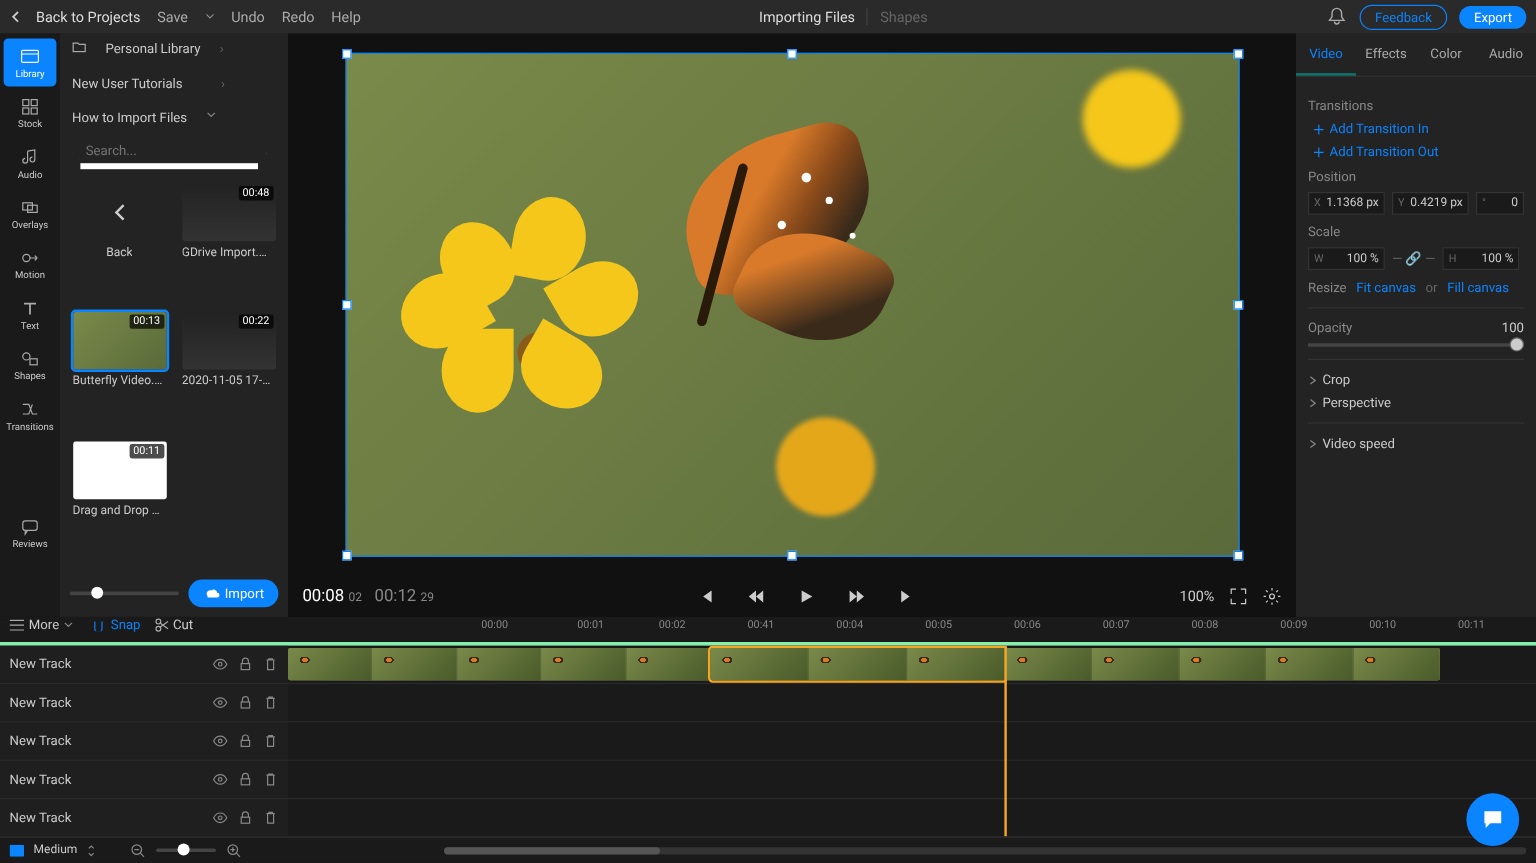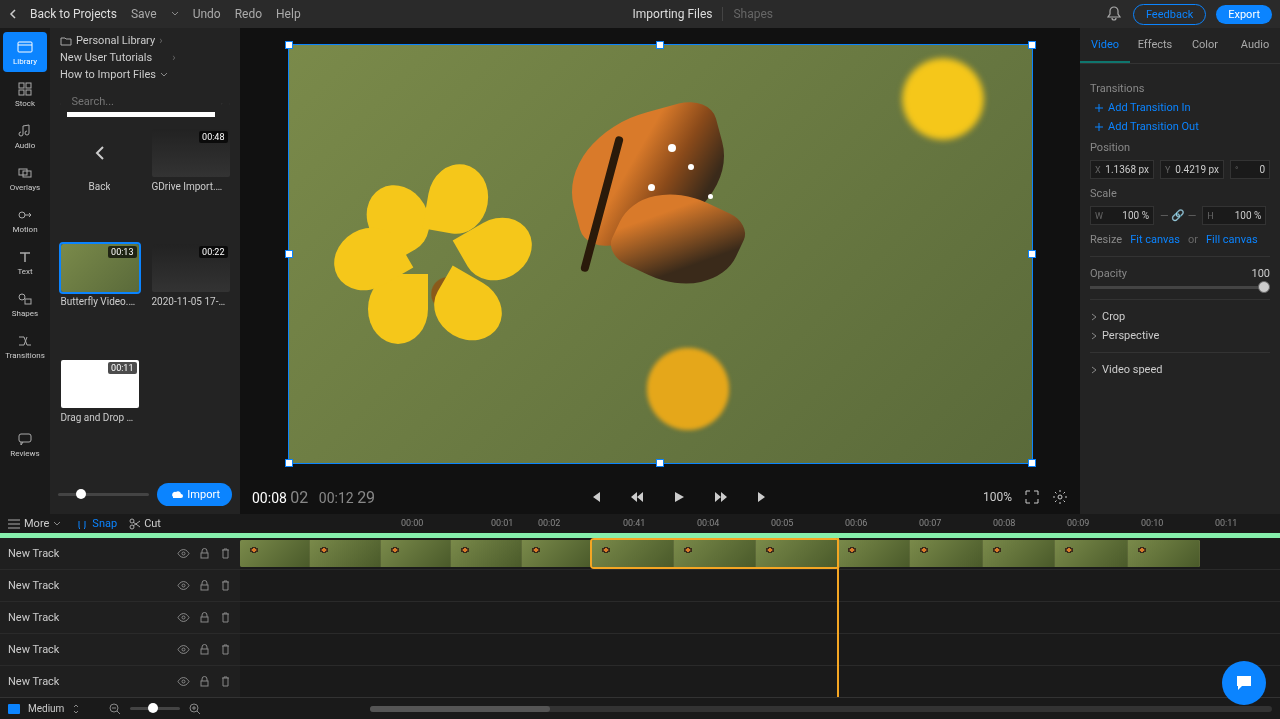--- a/index.html
+++ b/index.html
@@ -20,21 +20,21 @@
 .main { display: flex; height: 486px; }
 .sidebar { width: 50px; background: #1a1a1a; display: flex; flex-direction: column; align-items: center; padding-top: 4px; }
 .sidebar-item { width: 44px; height: 40px; display: flex; flex-direction: column; align-items: center; justify-content: center; gap: 2px; cursor: pointer; border-radius: 4px; margin-bottom: 2px; }
 .sidebar-item.active { background: #0b84ff; color: #fff; }
 .sidebar-item .icon { width: 16px; height: 16px; }
 .sidebar-item .label { font-size: 8px; }
 .sidebar-bottom { margin-top: auto; margin-bottom: 50px; }
 
 
 .library { width: 190px; background: #232323; display: flex; flex-direction: column; }
-.breadcrumb { padding: 6px 10px; font-size: 11px; color: #ccc; display: flex; flex-wrap: wrap; align-items: center; gap: 4px; }
+.breadcrumb { padding: 6px 10px; font-size: 11px; color: #ccc; display: flex; flex-wrap: wrap; gap: 16px; }
 .breadcrumb .chev { color: #666; }
 .search-row { display: flex; align-items: center; padding: 4px 10px; gap: 6px; }
 .search-row input { flex: 1; background: transparent; border: none; border-bottom: 5px solid #ffffff; color: #ccc; padding: 4px; outline: none; font-size: 11px; }
 .search-ico { width: 14px; height: 14px; }
 .lib-grid { flex: 1; padding: 8px; display: grid; grid-template-columns: 1fr 1fr; gap: 8px; overflow-y: auto; }
 .lib-item { display: flex; flex-direction: column; align-items: center; cursor: pointer; }
 .lib-thumb { width: 78px; height: 48px; background: #333; border-radius: 2px; position: relative; overflow: hidden; }
 .lib-thumb.selected { outline: 2px solid #0b84ff; }
 .lib-dur { position: absolute; top: 2px; right: 2px; background: rgba(0,0,0,.7); color: #fff; font-size: 9px; padding: 1px 3px; border-radius: 2px; }
 .lib-name { font-size: 10px; margin-top: 4px; text-align: center; max-width: 78px; white-space: nowrap; overflow: hidden; text-overflow: ellipsis; }
@@ -50,21 +50,21 @@
 .canvas-wrap { flex: 1; display: flex; align-items: center; justify-content: center; position: relative; padding: 6px 20px; }
 .canvas { width: 745px; height: 420px; position: relative; }
 .canvas-inner { width: 100%; height: 100%; background: linear-gradient(135deg,#7a8a4a 0%,#5a6a3a 100%); position: relative; overflow: hidden; }
 .sel-box { position: absolute; inset: 0; border: 1px solid #0b84ff; }
 .sel-handle { position: absolute; width: 8px; height: 8px; background: #fff; border: 1px solid #0b84ff; }
 .sh-tl{top:-4px;left:-4px}.sh-tr{top:-4px;right:-4px}.sh-bl{bottom:-4px;left:-4px}.sh-br{bottom:-4px;right:-4px}
 .sh-t{top:-4px;left:50%;margin-left:-4px}.sh-b{bottom:-4px;left:50%;margin-left:-4px}
 .sh-l{left:-4px;top:50%;margin-top:-4px}.sh-r{right:-4px;top:50%;margin-top:-4px}
 .playback { height: 34px; display: flex; align-items: center; padding: 0 12px; gap: 12px; }
 .time { font-size: 14px; color: #fff; }
-.time .fr { font-size: 16px; color: #888; }
+.time .fr { font-size: 10px; color: #888; }
 .time .tot { color: #888; }
 .pb-controls { flex: 1; display: flex; justify-content: center; gap: 20px; }
 .pb-controls button { background: none; border: none; color: #ccc; cursor: pointer; padding: 4px; }
 .pb-right { display: flex; gap: 12px; align-items: center; }
 
 
 .rpanel { width: 200px; background: #232323; display: flex; flex-direction: column; }
 .rtabs { display: flex; border-bottom: 1px solid #333; }
 .rtab { flex: 1; text-align: center; padding: 10px 4px; font-size: 11px; color: #aaa; cursor: pointer; }
 .rtab.active { color: #0b84ff; border-bottom: 2px solid #0f766e; }
@@ -79,21 +79,21 @@
 .resize-row { display: flex; gap: 8px; align-items: center; font-size: 11px; }
 .resize-row a { color: #0b84ff; cursor: pointer; }
 .resize-row .or { color: #666; }
 .ohead { display: flex; justify-content: space-between; align-items: center; }
 .oslider { height: 3px; background: #444; position: relative; margin: 6px 0; }
 .oslider .th { position: absolute; right: 0; top: -5px; width: 12px; height: 12px; border-radius: 50%; background: #ccc; border: 1px solid #666; }
 .exprow { display: flex; align-items: center; gap: 4px; cursor: pointer; margin: 6px 0; color: #ccc; }
 
 
 .timeline { height: 205px; background: #1a1a1a; display: flex; flex-direction: column; }
-.tl-top { height: 24px; display: flex; align-items: center; border-bottom: 5px solid #86efac; }
+.tl-top { height: 24px; display: flex; align-items: flex-start; border-bottom: 3px solid #86efac; }
 .tl-more { padding: 0 8px; display: flex; align-items: center; gap: 4px; cursor: pointer; font-size: 11px; }
 .tl-snap { margin-left: 8px; color: #0b84ff; display: flex; align-items: center; gap: 3px; cursor: pointer; font-size: 11px; }
 .tl-cut { margin-left: 12px; display: flex; align-items: center; gap: 3px; cursor: pointer; font-size: 11px; }
 .tl-ruler { position: relative; height: 16px; margin-left: 240px; font-size: 9px; color: #888; }
 .tl-ruler span { position: absolute; top: 2px; }
 .tl-body { flex: 1; display: flex; overflow: hidden; position: relative; }
 .tl-tracks-head { width: 240px; background: #1f1f1f; }
 .tl-track-h { height: 32px; display: flex; align-items: center; padding: 0 8px; border-bottom: 1px solid #2a2a2a; gap: 8px; }
 .tl-track-h .nm { flex: 1; font-size: 11px; }
 .tl-track-h .ico { width: 13px; height: 13px; cursor: pointer; color: #888; }
@@ -477,22 +477,22 @@
     <div class="tl-cut">
       <svg width="12" height="12" viewBox="0 0 12 12">
           <circle cx="3" cy="3" r="2" stroke="#aaa" fill="none"></circle>
           <circle cx="3" cy="9" r="2" stroke="#aaa" fill="none"></circle>
           <path d="M4 4l7 5M4 8l7-5" stroke="#aaa"></path>
         </svg>
       <span>Cut</span>
     </div>
     <div class="tl-ruler">
       <span style="left:0px">00:00</span>
-      <span style="left:90px">00:01</span>
-      <span style="left:137px">00:02</span>
+      <span style="left:80px">00:01</span>
+      <span style="left:148px">00:02</span>
       <span style="left:222px">00:41</span>
       <span style="left:296px">00:04</span>
       <span style="left:370px">00:05</span>
       <span style="left:444px">00:06</span>
       <span style="left:518px">00:07</span>
       <span style="left:592px">00:08</span>
       <span style="left:666px">00:09</span>
       <span style="left:740px">00:10</span>
       <span style="left:814px">00:11</span>
 

